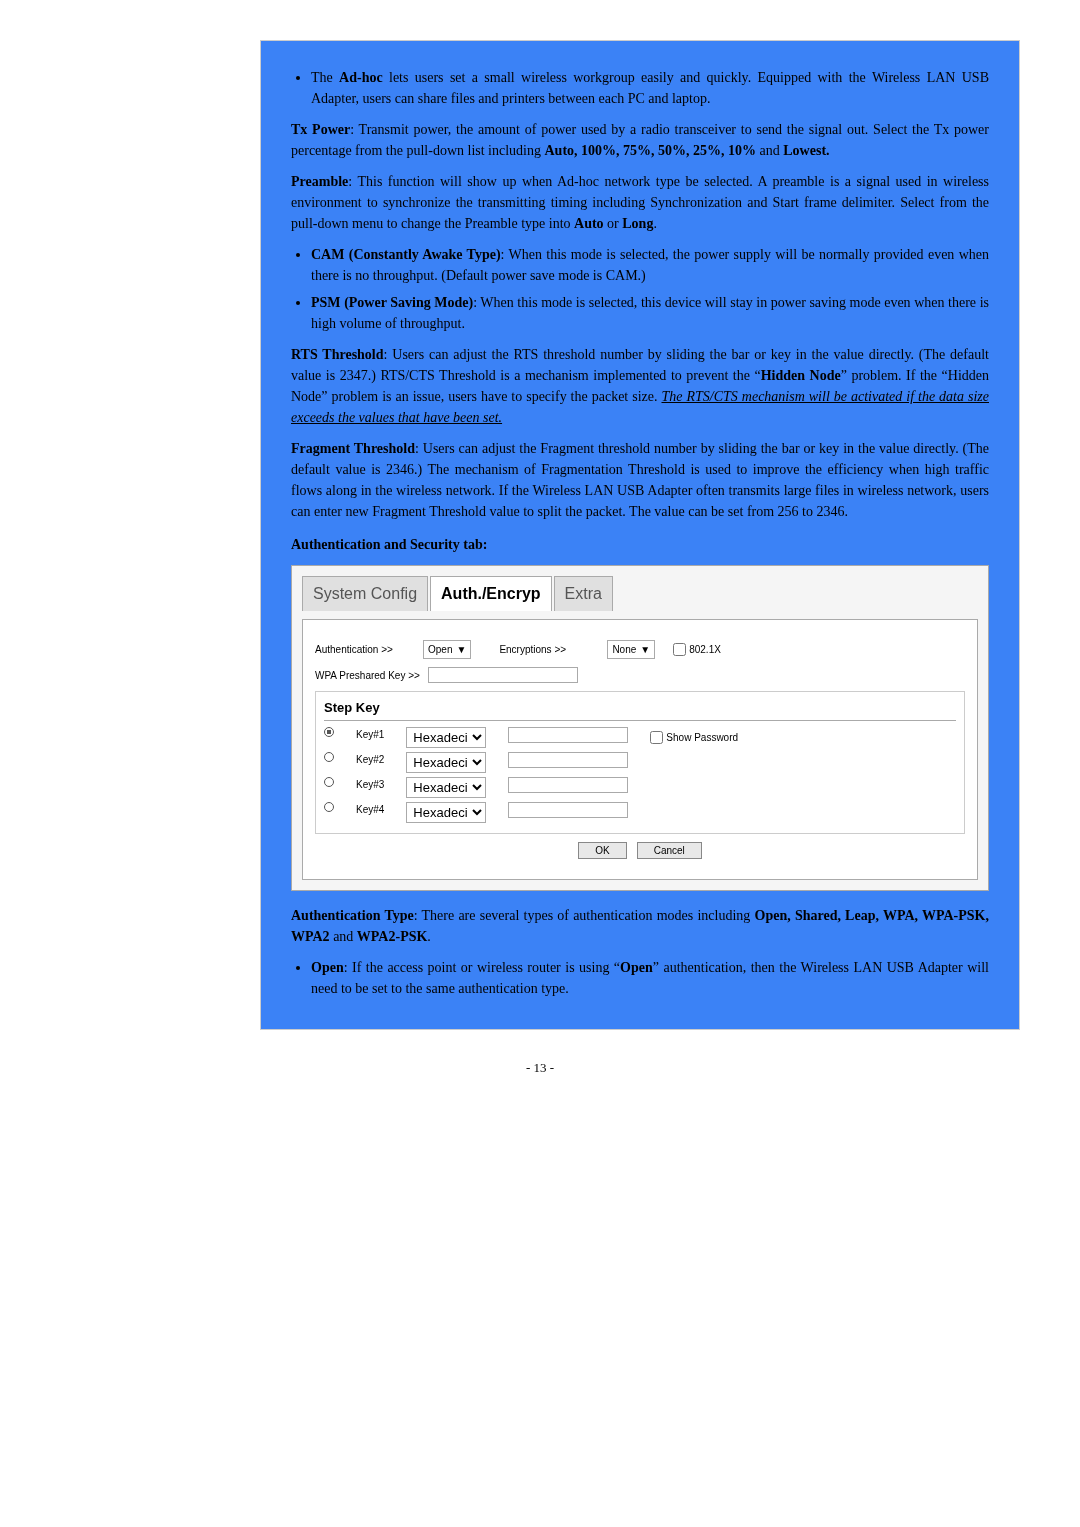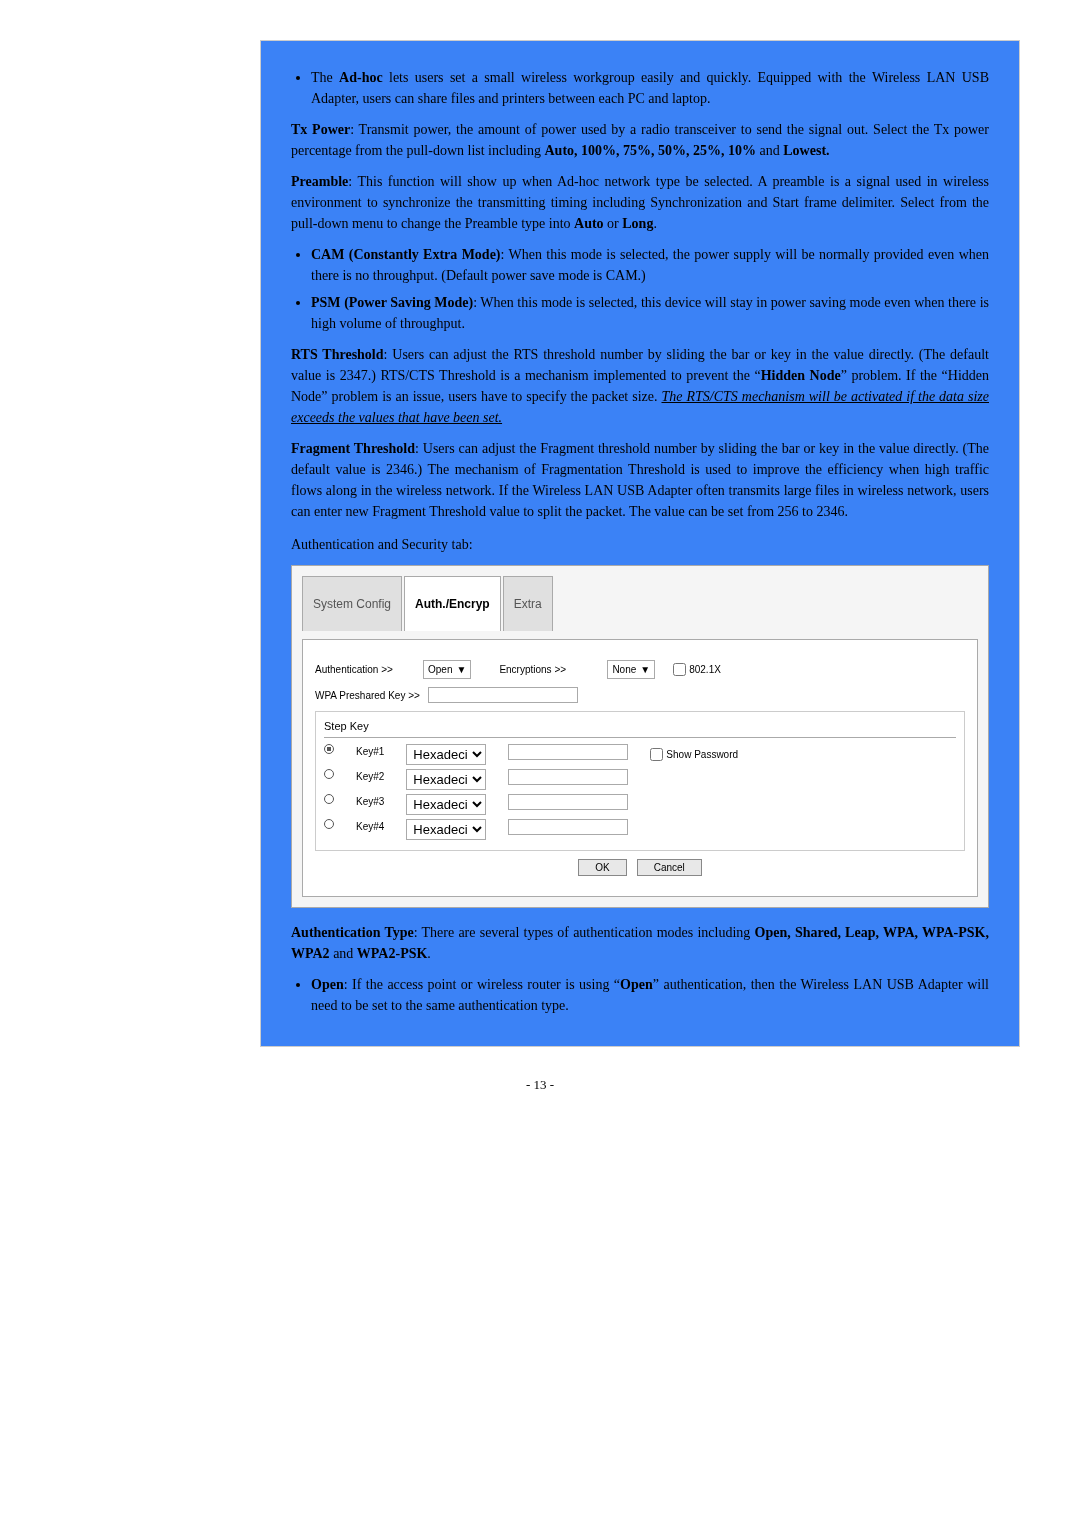--- a/index.html
+++ b/index.html
@@ -41,44 +41,44 @@
     }
     .section-heading {
       font-weight: bold;
       margin-bottom: 4px;
     }
     .italic-underline {
       font-style: italic;
       text-decoration: underline;
     }
     .auth-security-heading {
-      font-weight: normal;
+      font-weight: bold;
       margin-bottom: 8px;
       margin-top: 12px;
     }
     .ui-screenshot {
       border: 1px solid #aaaaaa;
       background: #f5f5f5;
       width: 100%;
       padding: 10px;
       margin: 10px 0 14px 0;
       font-family: Arial, sans-serif;
       font-size: 11px;
     }
     .ui-tabs {
       display: flex;
       gap: 2px;
       margin-bottom: 8px;
     }
     .ui-tab {
-      padding: 18px 10px;
+      padding: 5px 10px;
       background: #e0e0e0;
       border: 1px solid #aaa;
       border-bottom: none;
-      font-size: 12px;
+      font-size: 16px;
       cursor: pointer;
     }
     .ui-tab.active {
       background: #ffffff;
       font-weight: bold;
     }
     .ui-tab-inactive {
       color: #555;
     }
     .ui-body {
@@ -105,22 +105,22 @@
       align-items: center;
       gap: 4px;
     }
     .ui-checkbox-label {
       font-size: 10px;
       display: flex;
       align-items: center;
       gap: 3px;
     }
     .ui-divider-label {
-      font-size: 11px;
-      font-weight: normal;
+      font-size: 13px;
+      font-weight: bold;
       border-bottom: 1px solid #aaa;
       margin-bottom: 6px;
       padding-bottom: 2px;
     }
     .ui-key-rows {
       border: 1px solid #ccc;
       padding: 6px 8px;
       margin-bottom: 8px;
     }
     .ui-key-row {
@@ -194,21 +194,21 @@
     <p>
       <strong>Tx Power</strong>: Transmit power, the amount of power used by a radio transceiver to send the signal out. Select the Tx power percentage from the pull-down list including <strong>Auto, 100%, 75%, 50%, 25%, 10%</strong> and <strong>Lowest.</strong>
     </p>
 
     <p>
       <strong>Preamble</strong>: This function will show up when Ad-hoc network type be selected. A preamble is a signal used in wireless environment to synchronize the transmitting timing including Synchronization and Start frame delimiter. Select from the pull-down menu to change the Preamble type into <strong>Auto</strong> or <strong>Long</strong>.
     </p>
 
     <ul>
       <li>
-        <strong>CAM (Constantly Extra Mode)</strong>: When this mode is selected, the power supply will be normally provided even when there is no throughput. (Default power save mode is CAM.)
+        <strong>CAM (Constantly Awake Type)</strong>: When this mode is selected, the power supply will be normally provided even when there is no throughput. (Default power save mode is CAM.)
       </li>
       <li>
         <strong>PSM (Power Saving Mode)</strong>: When this mode is selected, this device will stay in power saving mode even when there is high volume of throughput.
       </li>
     </ul>
 
     <p>
       <strong>RTS Threshold</strong>: Users can adjust the RTS threshold number by sliding the bar or key in the value directly. (The default value is 2347.) RTS/CTS Threshold is a mechanism implemented to prevent the “<strong>Hidden Node</strong>” problem. If the “Hidden Node” problem is an issue, users have to specify the packet size. <span class="italic-underline">The RTS/CTS mechanism will be activated if the data size exceeds the values that have been set.</span>
     </p>
 

